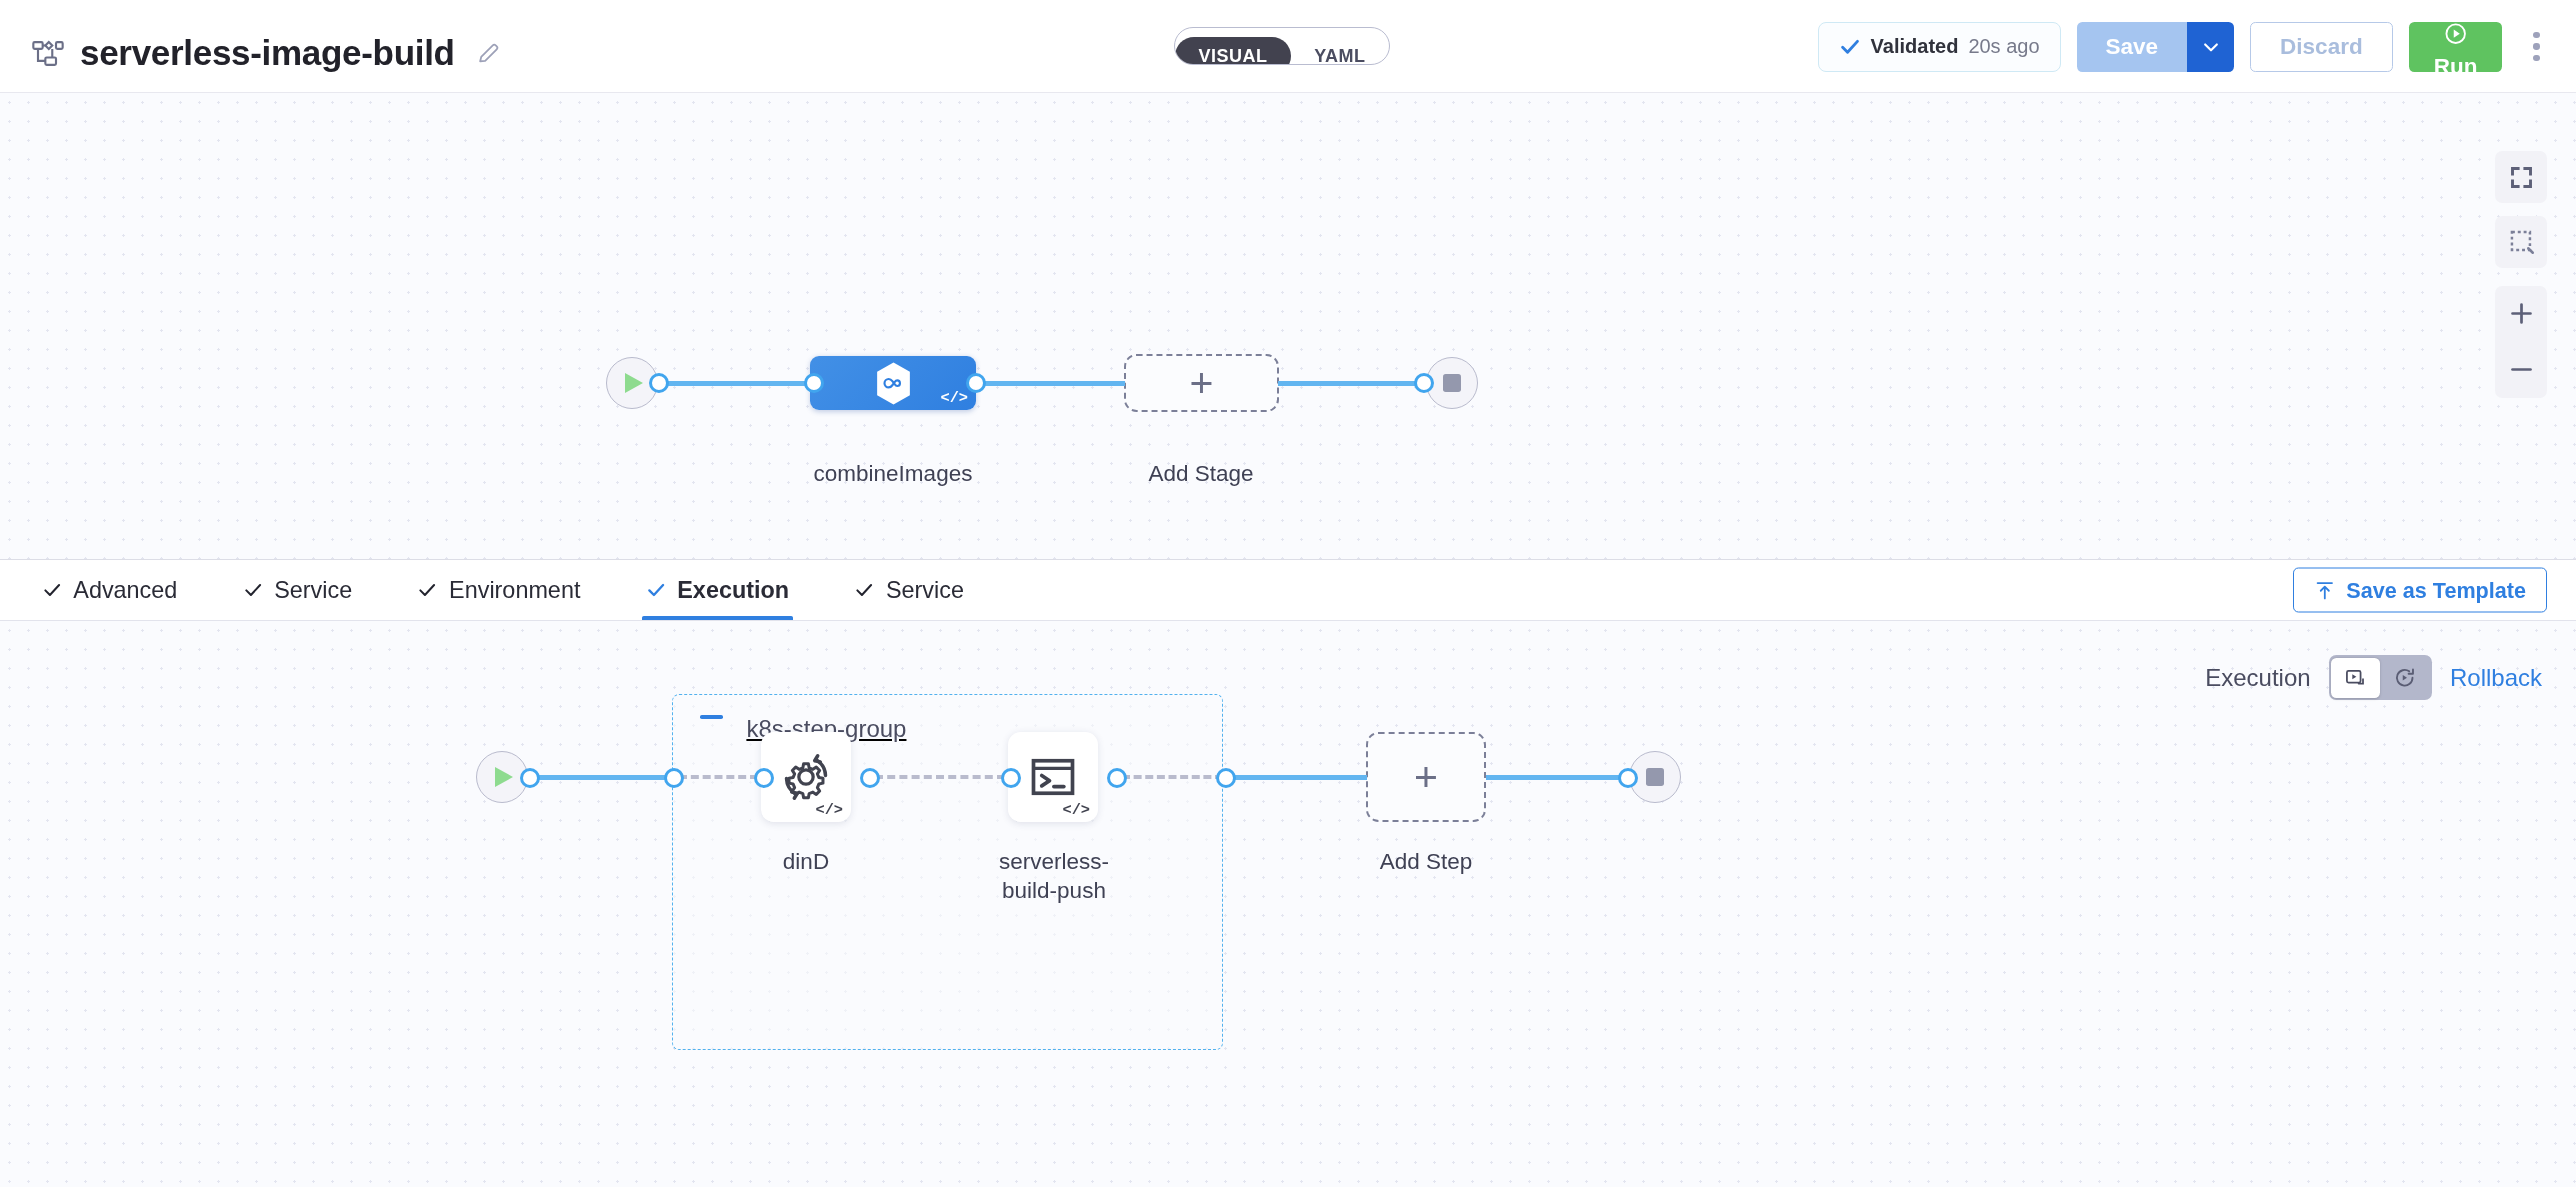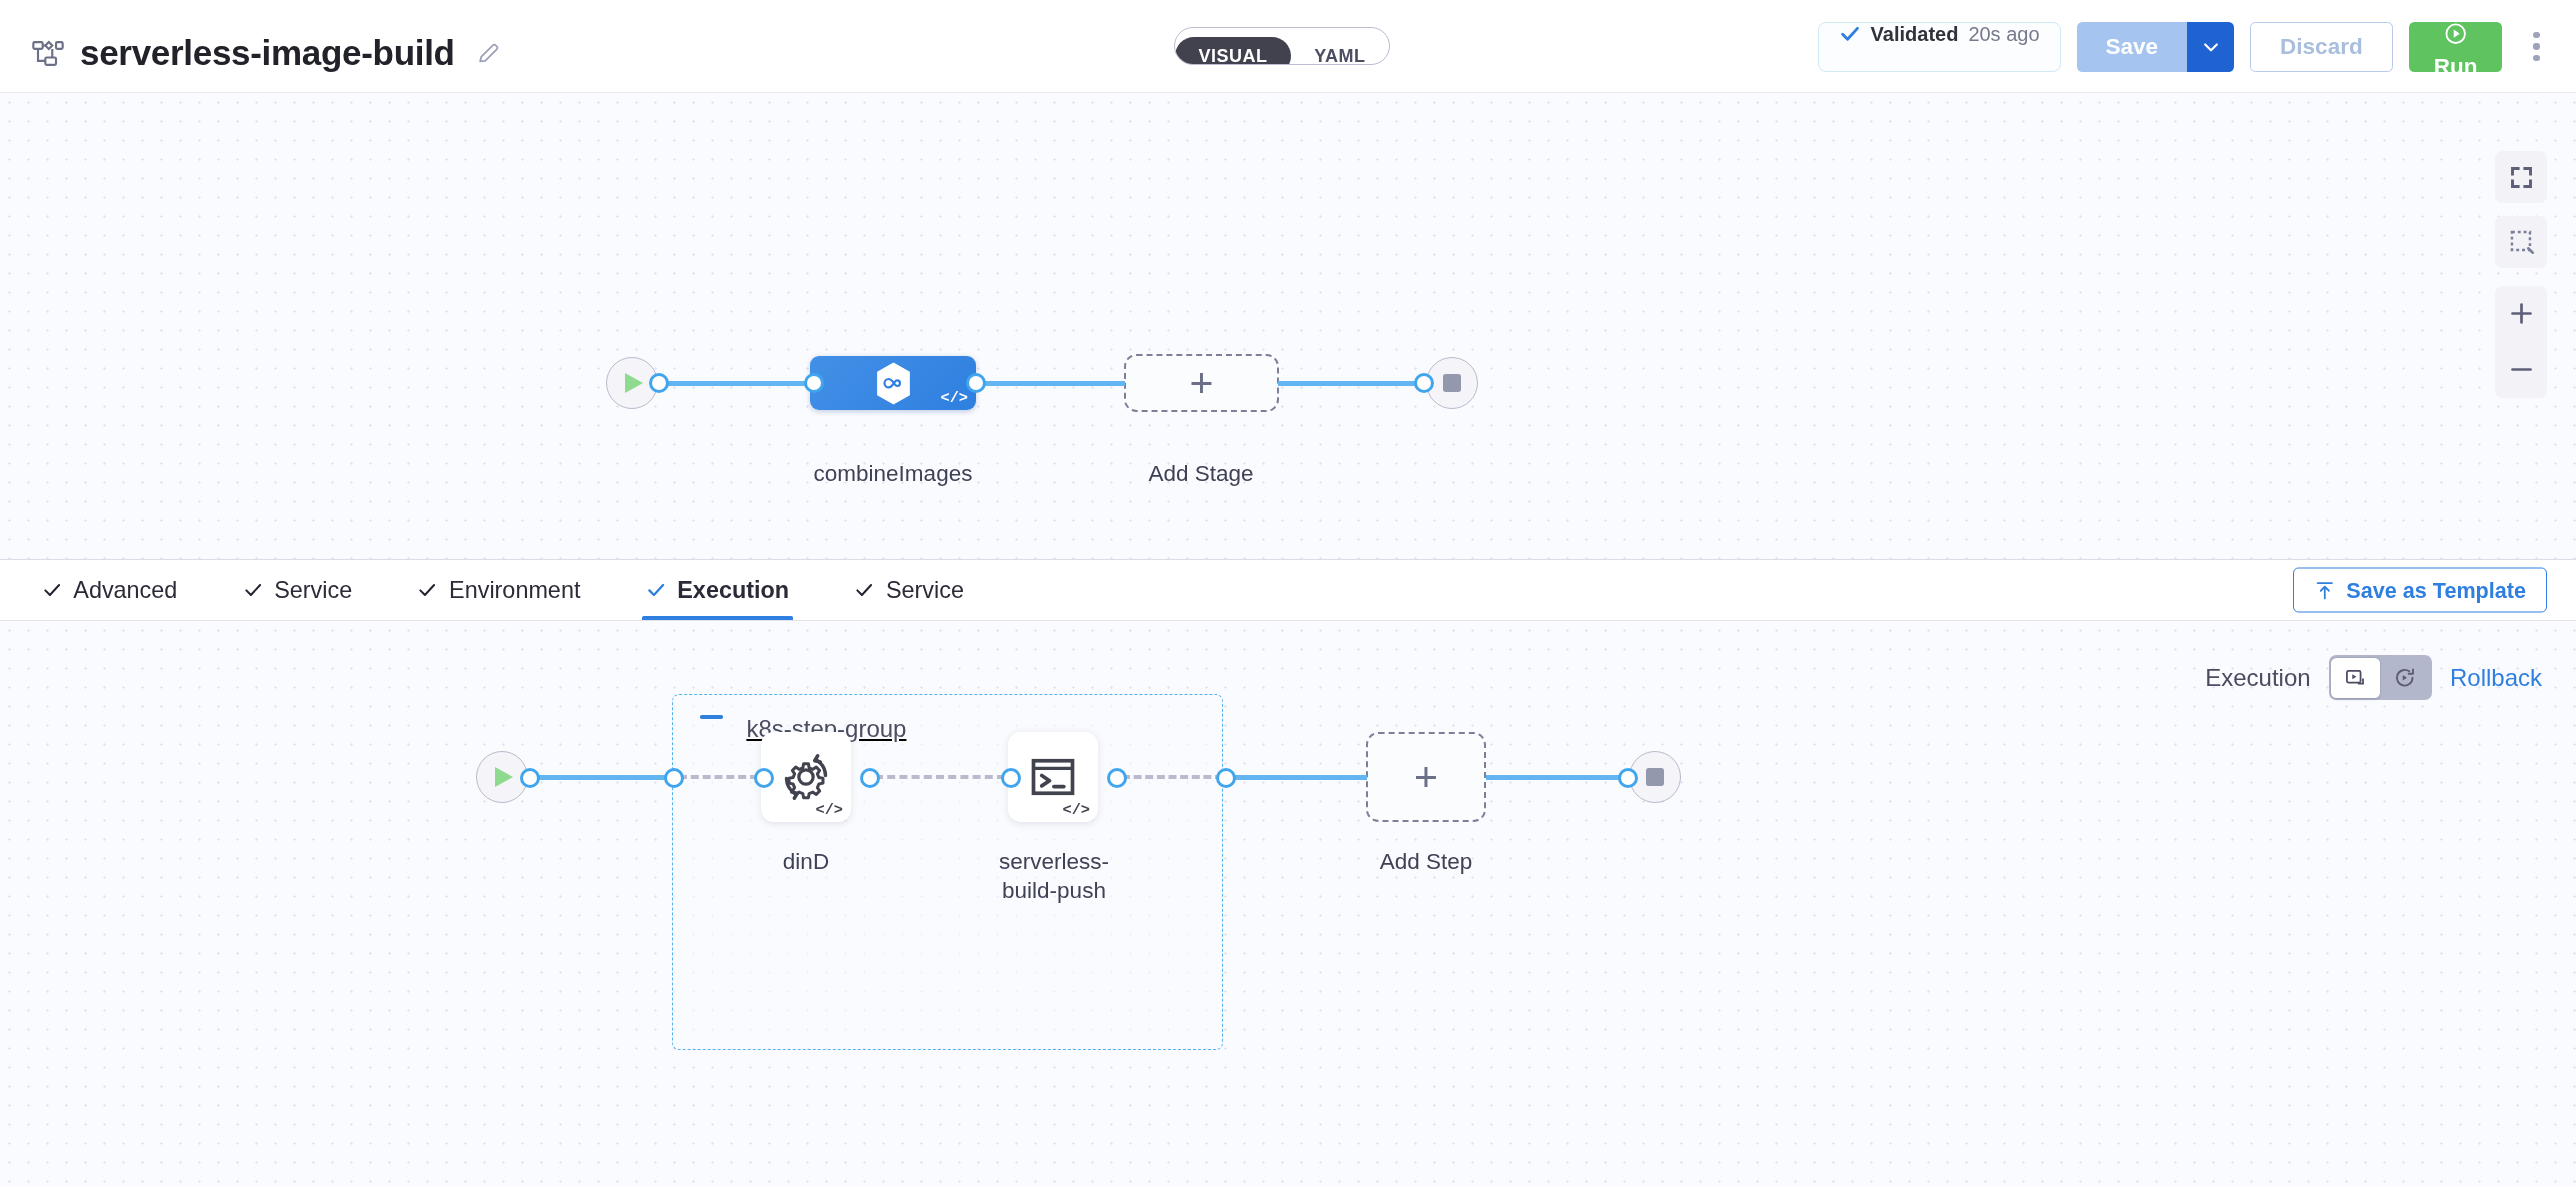--- a/index.html
+++ b/index.html
@@ -42,21 +42,21 @@
     padding: 0 23.4px; height: 38px; line-height: 38px;
     color: #4b4d61; cursor: pointer; border-radius: 20px; margin-top: 20px;
   }
   .mode-seg.active { background: #42424f; color: #fff; }
 
   .hdr-right {
     position: absolute; right: 21.6px; top: 0; height: 93px;
     display: flex; align-items: center; gap: 16px;
   }
   .validated-pill {
-    display: flex; align-items: flex-start; gap: 10px;
+    display: flex; align-items: center; gap: 10px;
     border: 0.9px solid #cfe9f5; border-radius: 8px;
     background: #fbfdff;
     height: 50px; padding: 0 20px;
   }
   .check-blue { width: 21.6px; height: 21.6px; display:block; }
   .validated-label { font-size: 20px; font-weight: 700; color: #30323c; }
   .validated-time { font-size: 20px; color: #777a8b; }
 
   .save-group { display: flex; align-items: stretch; height: 50px; border-radius: 5.4px; overflow: hidden; }
   .save-main {

